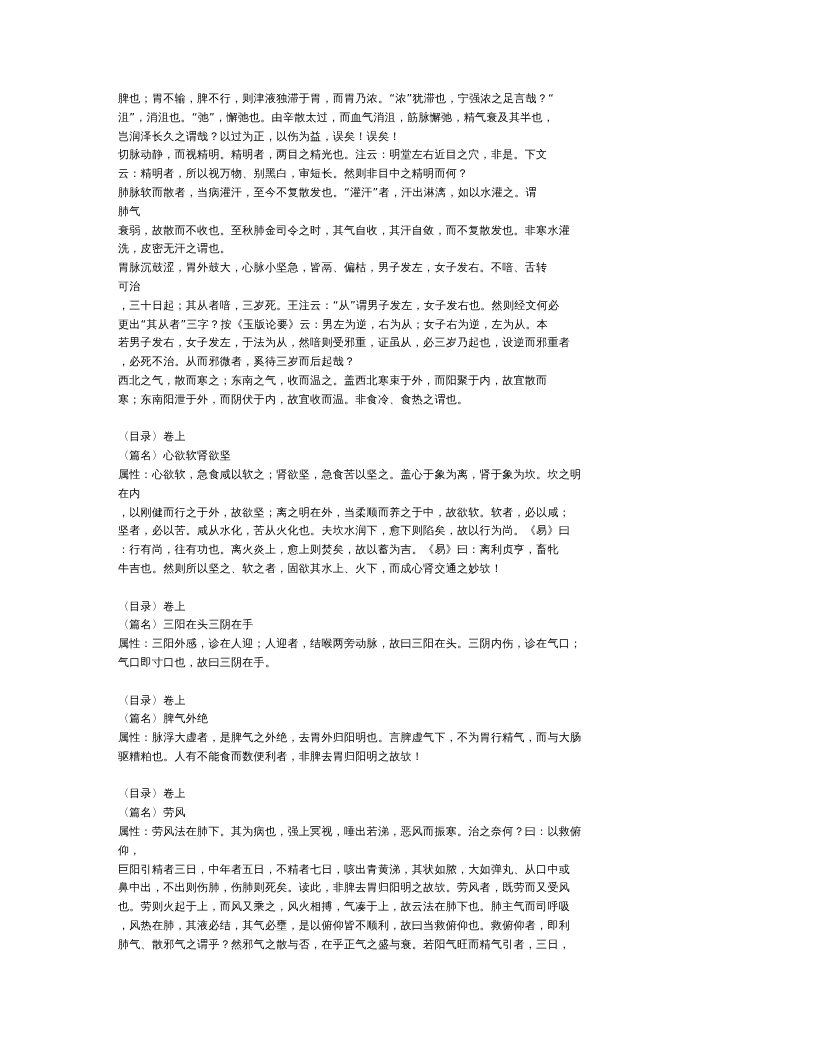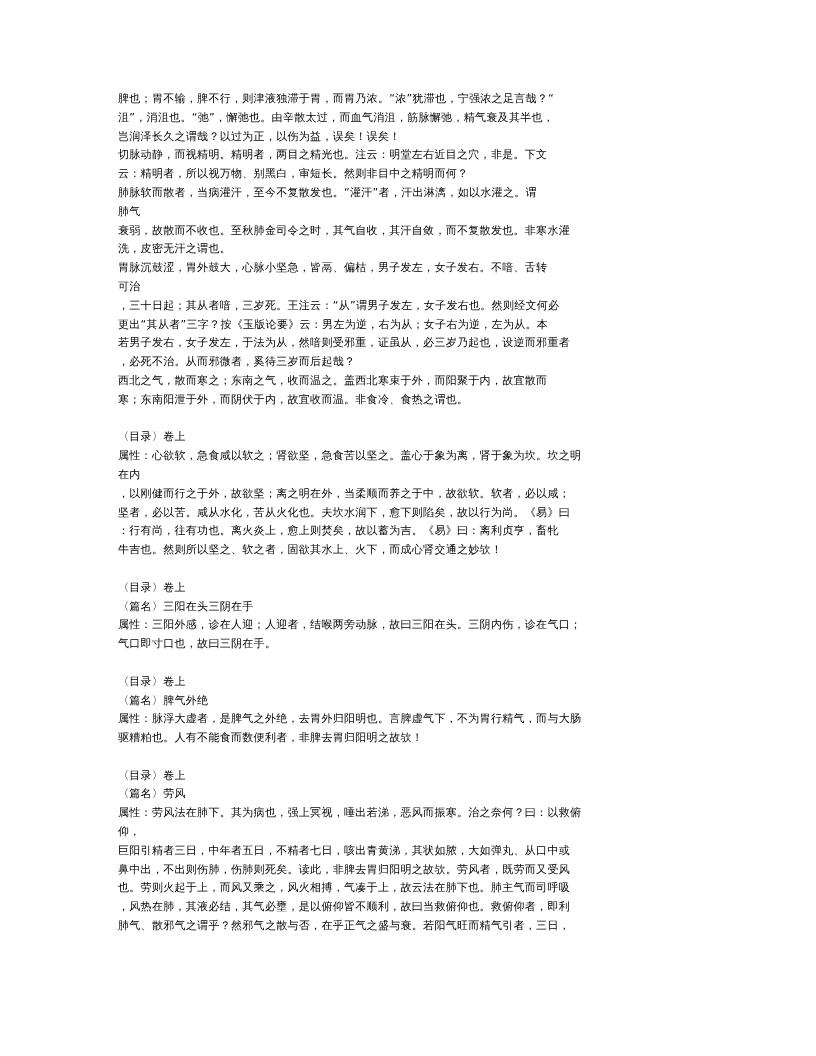--- a/index.html
+++ b/index.html
@@ -54,20 +54,21 @@
       <div class="line">胃脉沉鼓涩，胃外鼓大，心脉小坚急，皆鬲、偏枯，男子发左，女子发右。不喑、舌转</div>
       <div class="line">可治</div>
       <div class="line">，三十日起；其从者喑，三岁死。王注云：“从”谓男子发左，女子发右也。然则经文何必</div>
       <div class="line">更出“其从者”三字？按《玉版论要》云：男左为逆，右为从；女子右为逆，左为从。本</div>
       <div class="line">若男子发右，女子发左，于法为从，然喑则受邪重，证虽从，必三岁乃起也，设逆而邪重者</div>
       <div class="line">，必死不治。从而邪微者，奚待三岁而后起哉？</div>
       <div class="line">西北之气，散而寒之；东南之气，收而温之。盖西北寒束于外，而阳聚于内，故宜散而</div>
       <div class="line">寒；东南阳泄于外，而阴伏于内，故宜收而温。非食冷、食热之谓也。</div>
       <div class="line">&nbsp;</div>
       <div class="line">〈目录〉卷上</div>
+      <div class="line">〈篇名〉心欲软肾欲坚</div>
       <div class="line">属性：心欲软，急食咸以软之；肾欲坚，急食苦以坚之。盖心于象为离，肾于象为坎。坎之明</div>
       <div class="line">在内</div>
       <div class="line">，以刚健而行之于外，故欲坚；离之明在外，当柔顺而养之于中，故欲软。软者，必以咸；</div>
       <div class="line">坚者，必以苦。咸从水化，苦从火化也。夫坎水润下，愈下则陷矣，故以行为尚。《易》曰</div>
       <div class="line">：行有尚，往有功也。离火炎上，愈上则焚矣，故以蓄为吉。《易》曰：离利贞亨，畜牝</div>
       <div class="line">牛吉也。然则所以坚之、软之者，固欲其水上、火下，而成心肾交通之妙欤！</div>
       <div class="line">&nbsp;</div>
       <div class="line">〈目录〉卷上</div>
       <div class="line">〈篇名〉三阳在头三阴在手</div>
       <div class="line">属性：三阳外感，诊在人迎；人迎者，结喉两旁动脉，故曰三阳在头。三阴内伤，诊在气口；</div>

